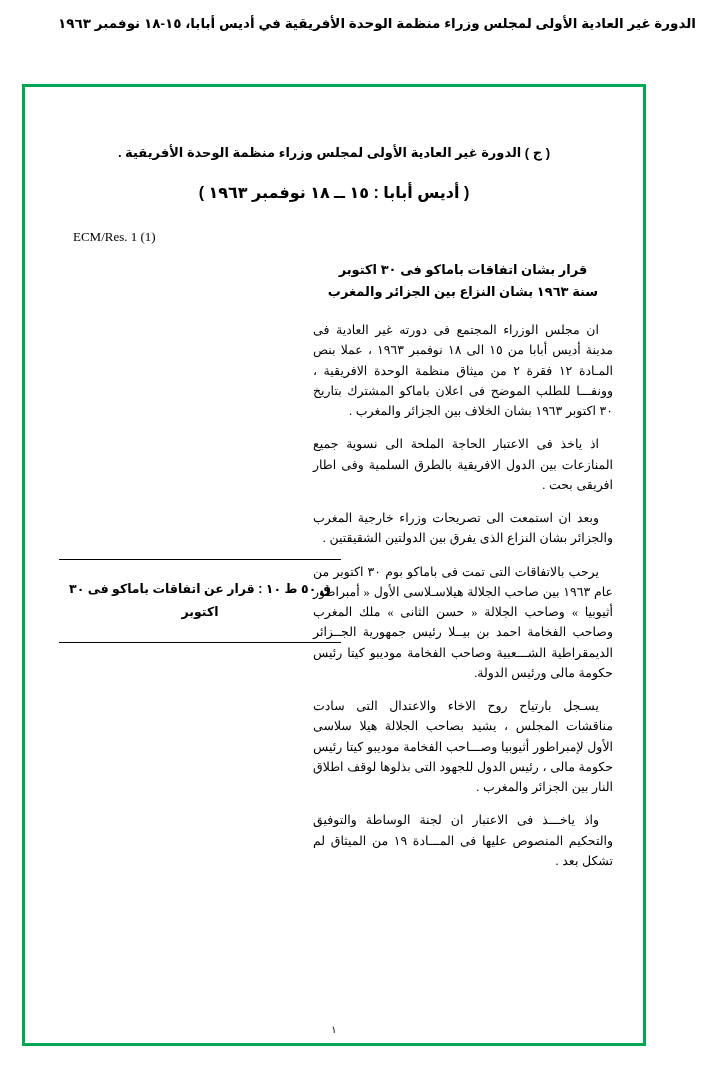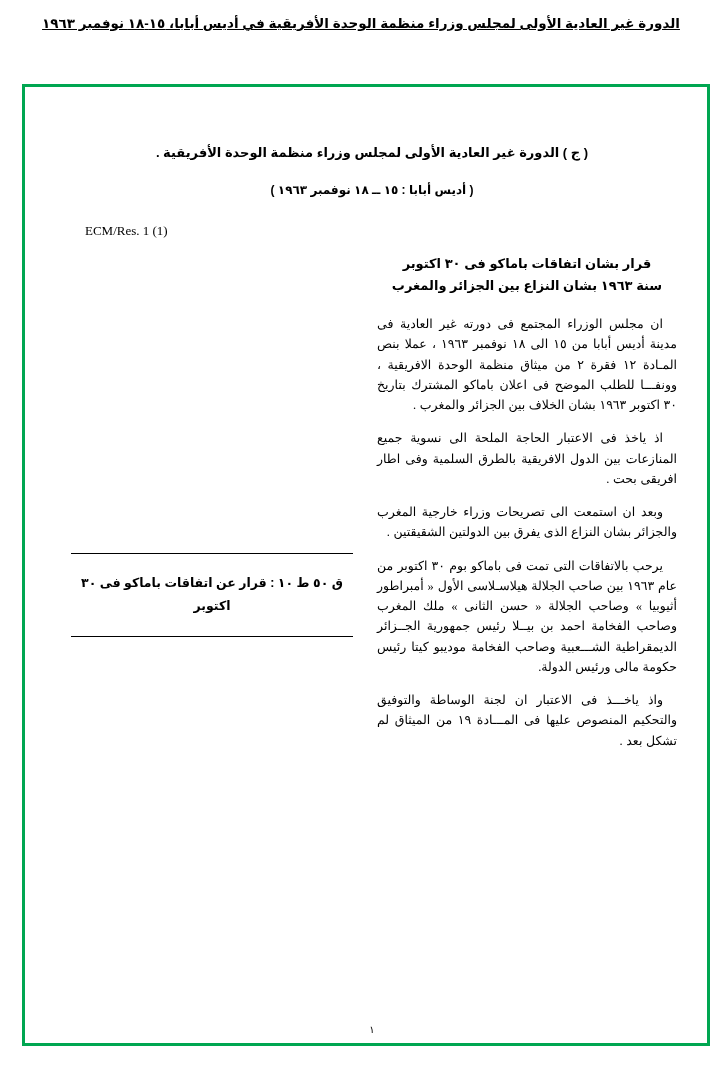--- a/index.html
+++ b/index.html
@@ -12,22 +12,20 @@
     height: 1069px;
     font-family: "Liberation Serif", "DejaVu Serif", serif;
     color: #000000;
     position: relative;
     overflow: hidden;
   }
 
   
   #doc-header {
     padding: 14px 26px 6px 26px;
-    text-align: center;
-    text-decoration: underline;
   }
   #doc-header .hdr-title {
     font-family: "Liberation Sans", "DejaVu Sans", sans-serif;
     font-weight: bold;
     font-size: 13.5px;
     line-height: 1.45;
     letter-spacing: 0px;
   }
   #doc-header .hdr-source {
     font-family: "Liberation Sans", "DejaVu Sans", sans-serif;
@@ -35,26 +33,25 @@
     font-size: 10px;
     line-height: 1.4;
     margin-top: 6px;
   }
 
   
   #page-frame {
     position: absolute;
     left: 22px;
     top: 84px;
-    width: 688px;
+    width: 624px;
     height: 962px;
     border: 3px solid #00a651;
     box-sizing: border-box;
     background: #ffffff;
-    padding-left: 12px;
   }
 
   #frame-inner {
     position: relative;
     width: 100%;
     height: 100%;
     box-sizing: border-box;
     padding: 34px 30px 20px 30px;
   }
 
@@ -64,21 +61,21 @@
     font-family: "Liberation Sans", "DejaVu Sans", sans-serif;
     font-weight: bold;
     font-size: 13px;
     margin-top: 22px;
     line-height: 1.5;
   }
   .session-dates {
     text-align: center;
     font-family: "Liberation Sans", "DejaVu Sans", sans-serif;
     font-weight: bold;
-    font-size: 12px;
+    font-size: 16px;
     margin-top: 18px;
     line-height: 1.5;
   }
 
   
   .res-code {
     direction: ltr;
     text-align: left;
     font-family: "Liberation Serif", "DejaVu Serif", serif;
     font-size: 13px;
@@ -177,20 +174,21 @@
       <div id="col-right">
         <div class="res-title">
           <span>قرار بشان اتفاقات باماكو فى ٣٠ اكتوبر</span>
           <span class="line2">سنة ١٩٦٣ بشان النزاع بين الجزائر والمغرب</span>
         </div>
 
         <p class="para indent">ان مجلس الوزراء المجتمع فى دورته غير العادية فى مدينة أديس أبابا من ١٥ الى ١٨ نوفمبر ١٩٦٣ ، عملا بنص المـادة ١٢ فقرة ٢ من ميثاق منظمة الوحدة الافريقية ، وونفـــا للطلب الموضح فى اعلان باماكو المشترك بتاريخ ٣٠ اكتوبر ١٩٦٣ بشان الخلاف بين الجزائر والمغرب .</p>
         <p class="para indent">اذ ياخذ فى الاعتبار الحاجة الملحة الى نسوية جميع المنازعات بين الدول الافريقية بالطرق السلمية وفى اطار افريقى بحت .</p>
         <p class="para indent">وبعد ان استمعت الى تصريحات وزراء خارجية المغرب والجزائر بشان النزاع الذى يفرق بين الدولتين الشقيقتين .</p>
         <p class="para indent">يرحب بالاتفاقات التى تمت فى باماكو بوم ٣٠ اكتوبر من عام ١٩٦٣ بين صاحب الجلالة هيلاسـلاسى الأول « أمبراطور أثيوبيا » وصاحب الجلالة « حسن الثانى » ملك المغرب وصاحب الفخامة احمد بن بيــلا رئيس جمهورية الجــزائر الديمقراطية الشـــعبية وصاحب الفخامة موديبو كيتا رئيس حكومة مالى ورئيس الدولة.</p>
+        <p class="para indent">يسـجل بارتياح روح الاخاء والاعتدال التى سادت مناقشات المجلس ، يشيد بصاحب الجلالة هيلا سلاسى الأول لإمبراطور أثيوبيا وصـــاحب الفخامة موديبو كيتا رئيس حكومة مالى ، رئيس الدول للجهود التى بذلوها لوقف اطلاق النار بين الجزائر والمغرب .</p>
         <p class="para indent">واذ ياخـــذ فى الاعتبار ان لجنة الوساطة والتوفيق والتحكيم المنصوص عليها فى المـــادة ١٩ من الميثاق لم تشكل بعد .</p>
       </div>
 
       <div id="col-left">
         <hr class="rule">
         <div class="side-note">
           <span>ق ٥٠ ط ١٠ : قرار عن اتفاقات باماكو فى ٣٠ اكتوبر</span>
         </div>
         <hr class="rule">
       </div>

